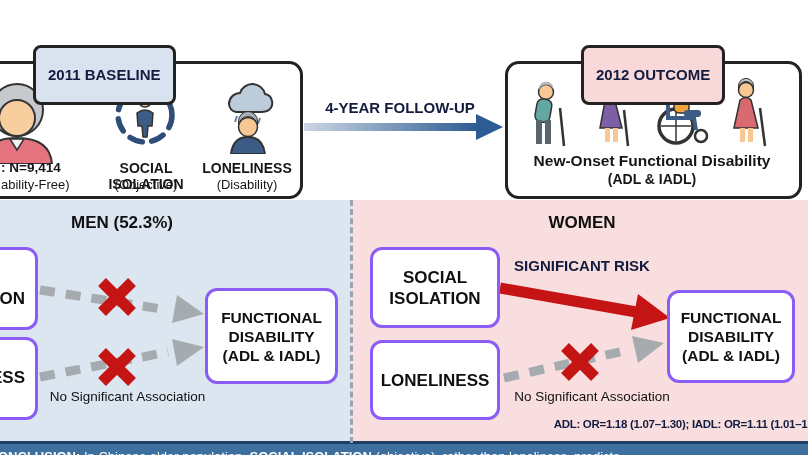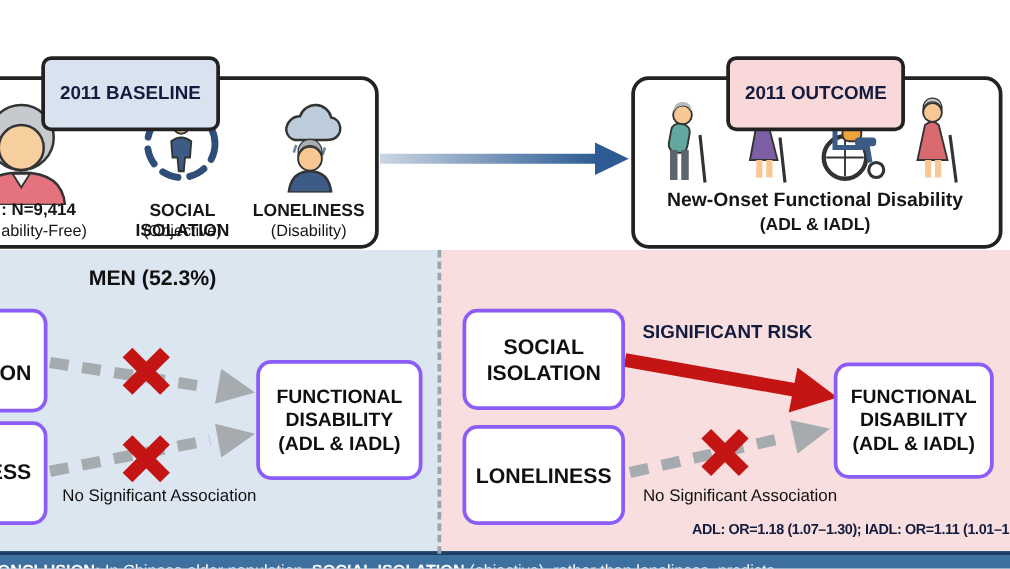--- a/index.html
+++ b/index.html
@@ -82,33 +82,34 @@
       <line x1="40" y1="42" x2="38" y2="48"></line>
         <line x1="47" y1="44" x2="45" y2="50"></line>
     </g>
     <circle cx="35" cy="53" r="9.5" fill="#f7c893" stroke="#333" stroke-width="1.5"></circle>
     <path d="M25.5,52 a9.5,9.5 0 0 1 19,0 l0,-5 a9.5,9.5 0 0 0 -19,0 z" fill="#a7adb3" stroke="#333" stroke-width="1"></path>
     <path d="M18,80 q2,-17 17,-17 q15,0 17,17 z" fill="#3d5c85" stroke="#333" stroke-width="2"></path>
   </svg>
   <div class="cap cap-strong" style="left:187px;top:160px;width:120px">LONELINESS</div>
   <div class="cap cap-sub" style="left:187px;top:177px;width:120px">(Disability)</div>
 
+  <div class="followup-label">4-YEAR FOLLOW-UP</div>
   <svg class="followup-arrow" width="205" height="30" viewBox="0 0 205 30">
     <defs>
       <linearGradient id="ag" x1="0" y1="0" x2="1" y2="0">
         <stop offset="0" stop-color="#ccd6e3"></stop>
           <stop offset="1" stop-color="#2c5c93"></stop>
       </linearGradient>
     </defs>
     <rect x="4" y="11" width="173" height="8" fill="url(#ag)"></rect>
     <polygon points="176,2 203,15 176,28" fill="#2c5c93"></polygon>
   </svg>
 
   <div class="big-box outcome-box"></div>
-  <div class="box-label outcome-label">2011 OUTCOME</div>
+  <div class="box-label outcome-label">2012 OUTCOME</div>
 
   <svg class="icon-svg" style="left:522px;top:76px" width="270" height="84" viewBox="0 0 270 84">
 
     <g>
       <line x1="38" y1="32" x2="42" y2="70" stroke="#333" stroke-width="2.5"></line>
       <circle cx="24" cy="16" r="7.5" fill="#f7c893" stroke="#333" stroke-width="1.5"></circle>
       <path d="M17,14 a7.5,7.5 0 0 1 14,-1 l0,-3 a7.5,7.5 0 0 0 -14,1 z" fill="#b6babe"></path>
       <rect x="14" y="23" width="15" height="23" rx="6" fill="#62a7a0" stroke="#333" stroke-width="1.5" transform="rotate(10 21 34)"></rect>
       <rect x="14" y="44" width="6" height="24" fill="#5b6570"></rect>
       <rect x="23" y="44" width="6" height="24" fill="#5b6570"></rect>
@@ -181,20 +182,21 @@
     <svg width="456" height="243" viewBox="0 0 456 243">
       <line x1="148" y1="88" x2="290" y2="113" stroke="var(--significant-red,#c41414)" stroke-width="11"></line>
       <polygon points="318,118 279,130 286,94" fill="var(--significant-red,#c41414)"></polygon>
       <line x1="152" y1="178" x2="272" y2="151" stroke="var(--dashed-gray,#a6abaf)" stroke-width="9" stroke-dasharray="15 11"></line>
       <polygon points="312,143 286,163 280,136" fill="var(--dashed-gray,#a6abaf)"></polygon>
       <g stroke="var(--significant-red,#c41414)" stroke-width="11">
         <line x1="213" y1="147" x2="243" y2="177"></line>
           <line x1="243" y1="147" x2="213" y2="177"></line>
       </g>
     </svg>
+    <div class="panel-header" style="left:130px;top:13px;width:200px">WOMEN</div>
     <div class="risk-label">SIGNIFICANT RISK</div>
     <div class="panel-box" style="left:18px;top:47px;width:130px;height:81px">
       <span>SOCIAL</span>
       <span>ISOLATION</span>
     </div>
     <div class="panel-box" style="left:18px;top:140px;width:130px;height:80px">
       <span>LONELINESS</span>
     </div>
     <div class="panel-box fd-box" style="left:315px;top:90px;width:128px;height:93px">
       <span>FUNCTIONAL</span>

